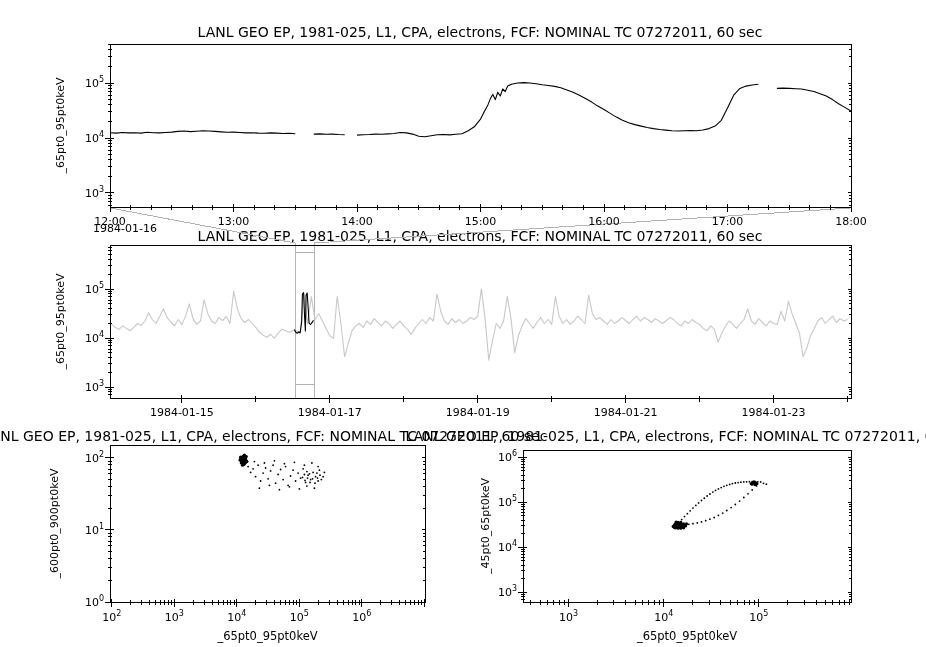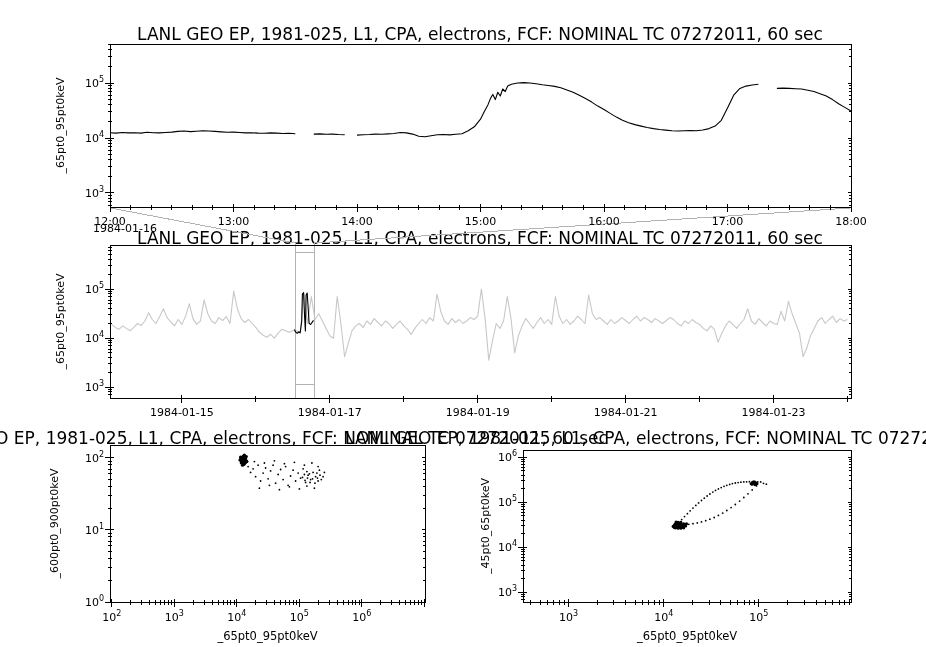--- a/index.html
+++ b/index.html
@@ -1,21 +1,21 @@
 <!DOCTYPE html>
 <html><head>
 <meta charset="utf-8">
 <style>
   html,body{margin:0;padding:0;background:#ffffff;}
   #screen{
     position:relative;width:926px;height:647px;background:#ffffff;overflow:hidden;
     font-family:"DejaVu Sans","Liberation Sans",sans-serif;color:#000;
   }
   .plot-title{
-    position:absolute;white-space:nowrap;font-size:17px;color:#000;
+    position:absolute;white-space:nowrap;font-size:14px;color:#000;
     transform:translateX(-50%);
     text-align:center;
   }
   .context-date{
     position:absolute;font-size:11px;color:#000;white-space:nowrap;
   }
   svg{position:absolute;left:0;top:0;}
   svg text{font-family:"DejaVu Sans","Liberation Sans",sans-serif;}
 </style>
 </head>

